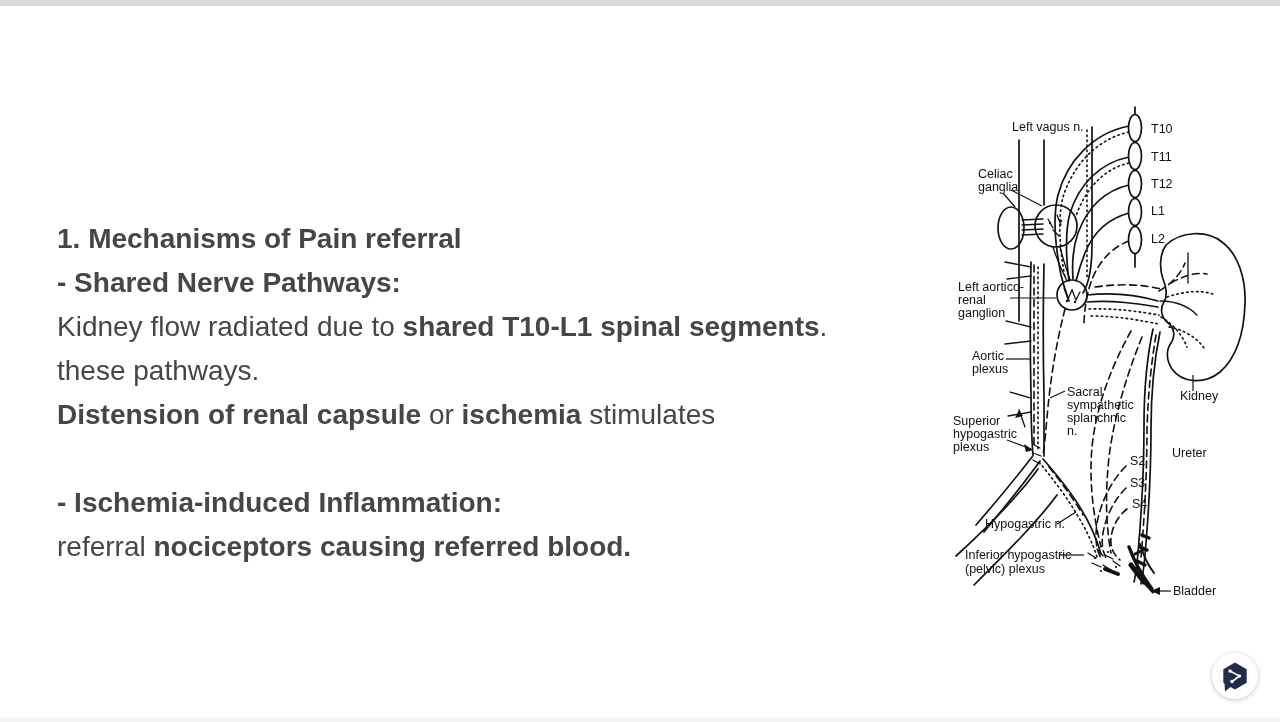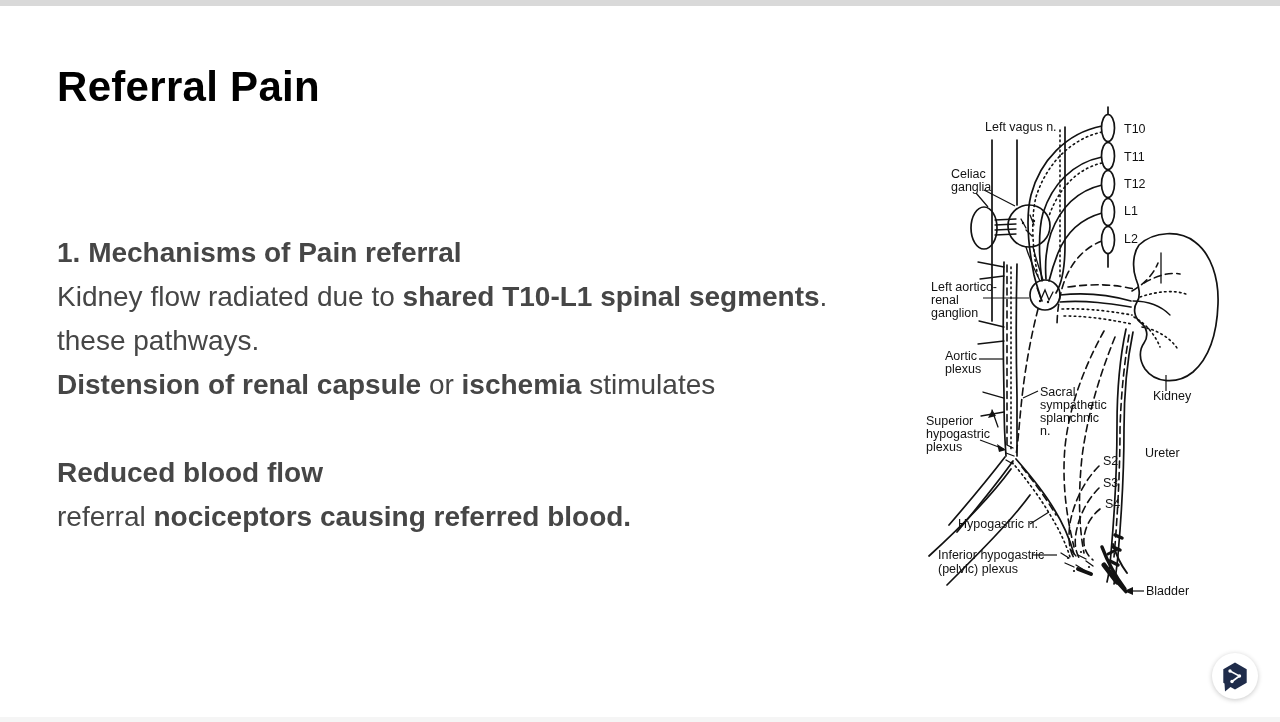--- a/index.html
+++ b/index.html
@@ -7,26 +7,26 @@
     position:relative; width:1280px; height:722px; background:#ffffff;
     overflow:hidden; font-family:"Liberation Sans", sans-serif;
   }
   .topbar { position:absolute; top:0; left:0; width:1280px; height:6px; background:#d9d9d9; }
   .bottombar { position:absolute; bottom:0; left:0; width:1280px; height:5px; background:#f5f5f5; }
   .title {
     position:absolute; left:57px; top:56px; width:880px;
     font-size:42px; font-weight:bold; color:#000000; line-height:62px; letter-spacing:0.3px;
   }
   .bodytext {
-    position:absolute; left:57px; top:231px; width:895px;
+    position:absolute; left:57px; top:217px; width:895px;
     font-size:28px; color:#464646; line-height:44px;
   }
   .bodytext .b { font-weight:bold; }
   .gap { height:44px; }
-  .fig { position:absolute; left:918px; top:95px; width:330px; height:530px; }
+  .fig { position:absolute; left:945px; top:95px; width:330px; height:530px; }
   .fig svg { display:block; }
   .fig text { font-family:"Liberation Sans", sans-serif; font-size:12.5px; fill:#121212; }
   .s   { fill:none; stroke:#121212; stroke-width:1.7; stroke-linecap:round; }
   .s2  { fill:none; stroke:#121212; stroke-width:1.3; stroke-linecap:round; }
   .dot { fill:none; stroke:#121212; stroke-width:1.6; stroke-dasharray:1.6 3.4; stroke-linecap:round; }
   .dsh { fill:none; stroke:#121212; stroke-width:1.6; stroke-dasharray:7 4.5; stroke-linecap:round; }
   .w   { fill:#ffffff; stroke:#121212; stroke-width:1.7; }
   .ptr { fill:none; stroke:#121212; stroke-width:1.2; }
   .th  { fill:none; stroke:#121212; stroke-linecap:round; }
   .logo-btn {
@@ -35,30 +35,30 @@
     display:flex; align-items:center; justify-content:center; cursor:pointer;
   }
 </style>
 </head>
 <body>
 
 <div class="slide">
   <div class="topbar"></div>
 
   <div class="title">
-    <div>Referral Pain</div>
   </div>
 
   <div class="bodytext">
     <div class="b">1. Mechanisms of Pain referral</div>
+    <div class="b">- Shared Nerve Pathways:</div>
     <div><span>Kidney flow radiated due to </span><span class="b">shared T10-L1 spinal segments</span><span>.</span></div>
     <div>these pathways.</div>
     <div><span class="b">Distension of renal capsule</span><span> or </span><span class="b">ischemia</span><span> stimulates</span></div>
     <div class="gap"></div>
-    <div class="b">Reduced blood flow</div>
+    <div class="b">- Ischemia-induced Inflammation:</div>
     <div><span>referral </span><span class="b">nociceptors causing referred blood.</span></div>
   </div>
 
   <div class="fig">
     <svg width="330" height="530" viewBox="0 0 330 530" xmlns="http://www.w3.org/2000/svg">
 
       <path class="w" d="M221,150 C236,136 262,135 277,147 C293,159 301,183 300,209 C299,238 291,263 275,277 C259,290 237,288 227,274 C221,265 221,255 226,248 C231,241 229,232 222,227 C216,222 215,213 219,207 C223,201 221,191 218,184 C214,173 215,158 221,150 Z"></path>
       <path class="s2" d="M243,158 L243,188"></path>
       <path class="dot" d="M222,202 C240,196 256,195 268,199"></path>
       <path class="dot" d="M224,232 C240,235 252,243 259,253"></path>

